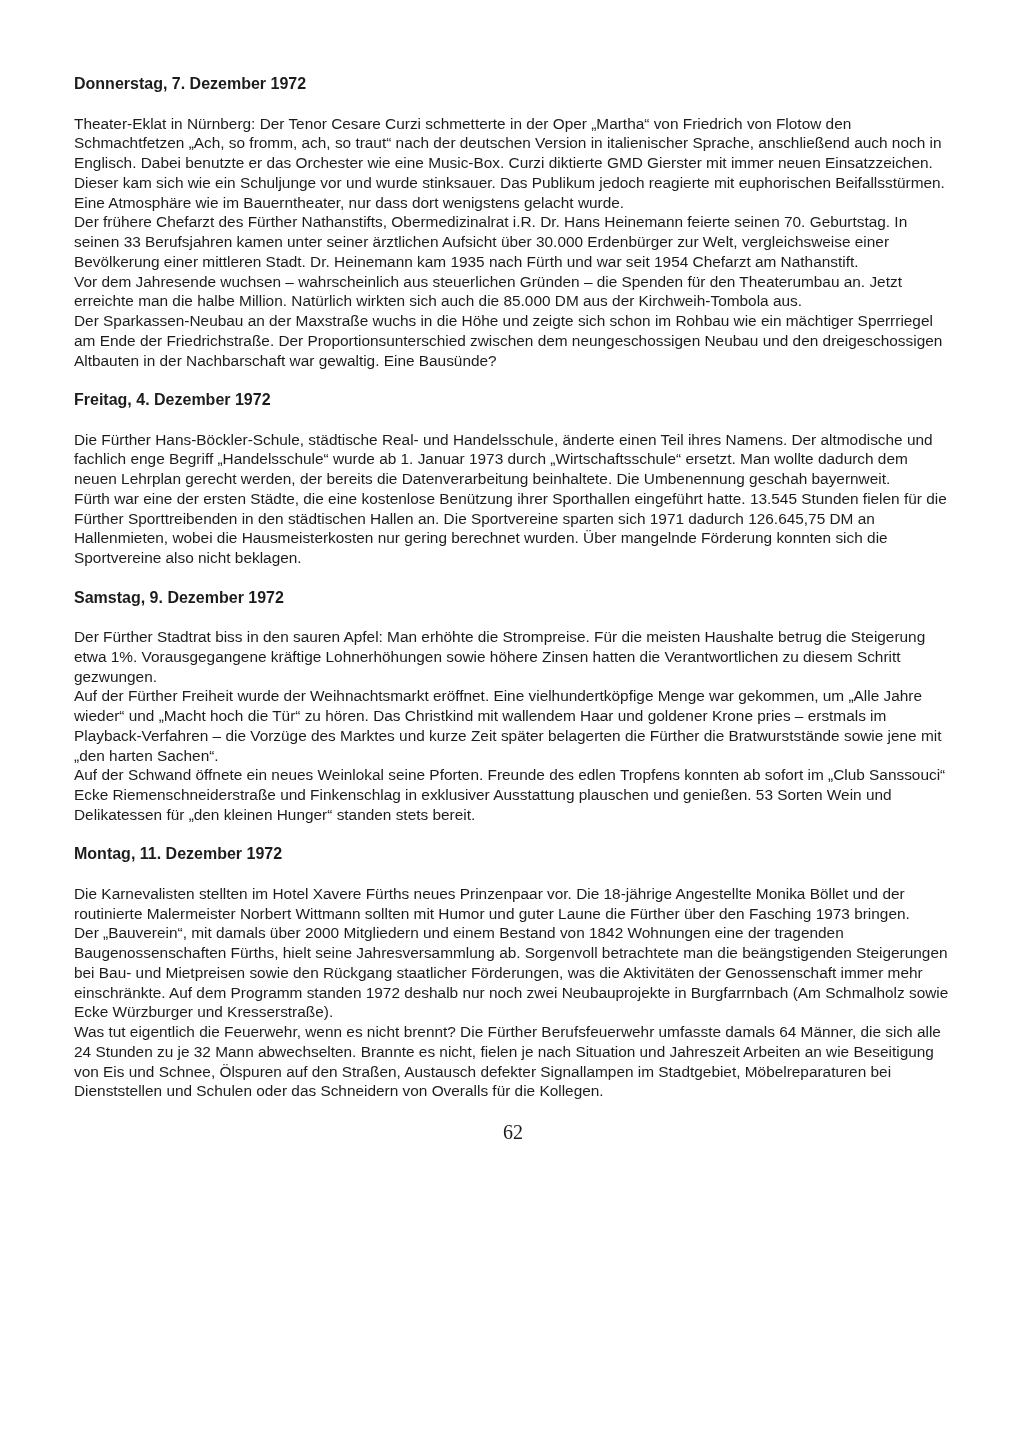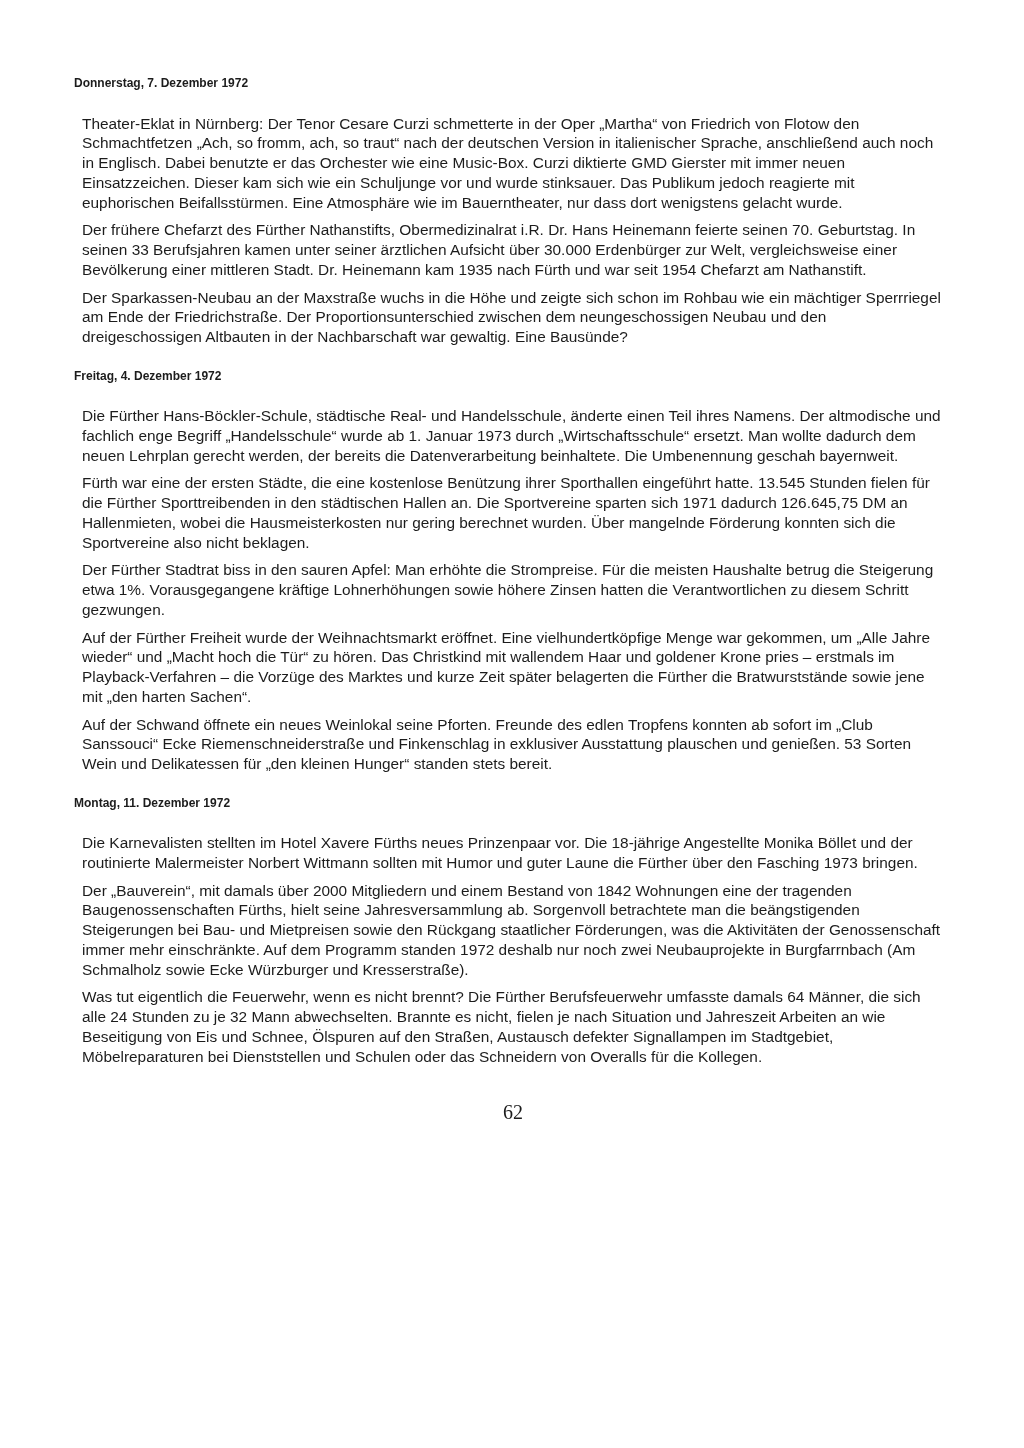--- a/index.html
+++ b/index.html
@@ -17,60 +17,62 @@
     width: 1024px;
     min-height: 1448px;
     padding: 74px 72px 0 74px;
     font-family: "Liberation Sans", "DejaVu Sans", sans-serif;
     font-size: 15.4px;
     line-height: 19.75px;
     color: #1c1c1c;
     text-align: left;
   }
   .day-heading {
-    font-size: 12px;
+    font-size: 16px;
     font-weight: bold;
     margin: 19.75px 0;
     padding: 0;
   }
   .day:first-of-type .day-heading {
     margin-top: 0;
   }
   .para {
-    margin: 8px;
+    margin: 0;
     padding: 0;
   }
   .page-number {
     font-family: "Liberation Serif", "DejaVu Serif", serif;
     font-size: 20px;
     line-height: 23px;
     text-align: center;
-    margin-top: 35px;
+    margin-top: 20px;
     color: #1c1c1c;
   }
 </style>
 </head>
 <body>
 
 <div class="page">
 
   <section class="day">
     <h2 class="day-heading">Donnerstag, 7. Dezember 1972</h2>
     <p class="para">Theater-Eklat in Nürnberg: Der Tenor Cesare Curzi schmetterte in der Oper „Martha“ von Friedrich von Flotow den Schmachtfetzen „Ach, so fromm, ach, so traut“ nach der deutschen Version in italienischer Sprache, anschließend auch noch in Englisch. Dabei benutzte er das Orchester wie eine Music-Box. Curzi diktierte GMD Gierster mit immer neuen Einsatzzeichen. Dieser kam sich wie ein Schuljunge vor und wurde stinksauer. Das Publikum jedoch reagierte mit euphorischen Beifallsstürmen. Eine Atmosphäre wie im Bauerntheater, nur dass dort wenigstens gelacht wurde.</p>
     <p class="para">Der frühere Chefarzt des Fürther Nathanstifts, Obermedizinalrat i.R. Dr. Hans Heinemann feierte seinen 70. Geburtstag. In seinen 33 Berufsjahren kamen unter seiner ärztlichen Aufsicht über 30.000 Erdenbürger zur Welt, vergleichsweise einer Bevölkerung einer mittleren Stadt. Dr. Heinemann kam 1935 nach Fürth und war seit 1954 Chefarzt am Nathanstift.</p>
+    <p class="para">Vor dem Jahresende wuchsen – wahrscheinlich aus steuerlichen Gründen – die Spenden für den Theaterumbau an. Jetzt erreichte man die halbe Million. Natürlich wirkten sich auch die 85.000 DM aus der Kirchweih-Tombola aus.</p>
     <p class="para">Der Sparkassen-Neubau an der Maxstraße wuchs in die Höhe und zeigte sich schon im Rohbau wie ein mächtiger Sperrriegel am Ende der Friedrichstraße. Der Proportionsunterschied zwischen dem neungeschossigen Neubau und den dreigeschossigen Altbauten in der Nachbarschaft war gewaltig. Eine Bausünde?</p>
   </section>
 
   <section class="day">
     <h2 class="day-heading">Freitag, 4. Dezember 1972</h2>
     <p class="para">Die Fürther Hans-Böckler-Schule, städtische Real- und Handelsschule, änderte einen Teil ihres Namens. Der altmodische und fachlich enge Begriff „Handelsschule“ wurde ab 1. Januar 1973 durch „Wirtschaftsschule“ ersetzt. Man wollte dadurch dem neuen Lehrplan gerecht werden, der bereits die Datenverarbeitung beinhaltete. Die Umbenennung geschah bayernweit.</p>
     <p class="para">Fürth war eine der ersten Städte, die eine kostenlose Benützung ihrer Sporthallen eingeführt hatte. 13.545 Stunden fielen für die Fürther Sporttreibenden in den städtischen Hallen an. Die Sportvereine sparten sich 1971 dadurch 126.645,75 DM an Hallenmieten, wobei die Hausmeisterkosten nur gering berechnet wurden. Über mangelnde Förderung konnten sich die Sportvereine also nicht beklagen.</p>
   </section>
 
   <section class="day">
+    <h2 class="day-heading">Samstag, 9. Dezember 1972</h2>
     <p class="para">Der Fürther Stadtrat biss in den sauren Apfel: Man erhöhte die Strompreise. Für die meisten Haushalte betrug die Steigerung etwa 1%. Vorausgegangene kräftige Lohnerhöhungen sowie höhere Zinsen hatten die Verantwortlichen zu diesem Schritt gezwungen.</p>
     <p class="para">Auf der Fürther Freiheit wurde der Weihnachtsmarkt eröffnet. Eine vielhundertköpfige Menge war gekommen, um „Alle Jahre wieder“ und „Macht hoch die Tür“ zu hören. Das Christkind mit wallendem Haar und goldener Krone pries – erstmals im Playback-Verfahren – die Vorzüge des Marktes und kurze Zeit später belagerten die Fürther die Bratwurststände sowie jene mit „den harten Sachen“.</p>
     <p class="para">Auf der Schwand öffnete ein neues Weinlokal seine Pforten. Freunde des edlen Tropfens konnten ab sofort im „Club Sanssouci“ Ecke Riemenschneiderstraße und Finkenschlag in exklusiver Ausstattung plauschen und genießen. 53 Sorten Wein und Delikatessen für „den kleinen Hunger“ standen stets bereit.</p>
   </section>
 
   <section class="day">
     <h2 class="day-heading">Montag, 11. Dezember 1972</h2>
     <p class="para">Die Karnevalisten stellten im Hotel Xavere Fürths neues Prinzenpaar vor. Die 18-jährige Angestellte Monika Böllet und der routinierte Malermeister Norbert Wittmann sollten mit Humor und guter Laune die Fürther über den Fasching 1973 bringen.</p>
     <p class="para">Der „Bauverein“, mit damals über 2000 Mitgliedern und einem Bestand von 1842 Wohnungen eine der tragenden Baugenossenschaften Fürths, hielt seine Jahresversammlung ab. Sorgenvoll betrachtete man die beängstigenden Steigerungen bei Bau- und Mietpreisen sowie den Rückgang staatlicher Förderungen, was die Aktivitäten der Genossenschaft immer mehr einschränkte. Auf dem Programm standen 1972 deshalb nur noch zwei Neubauprojekte in Burgfarrnbach (Am Schmalholz sowie Ecke Würzburger und Kresserstraße).</p>
   </section>

